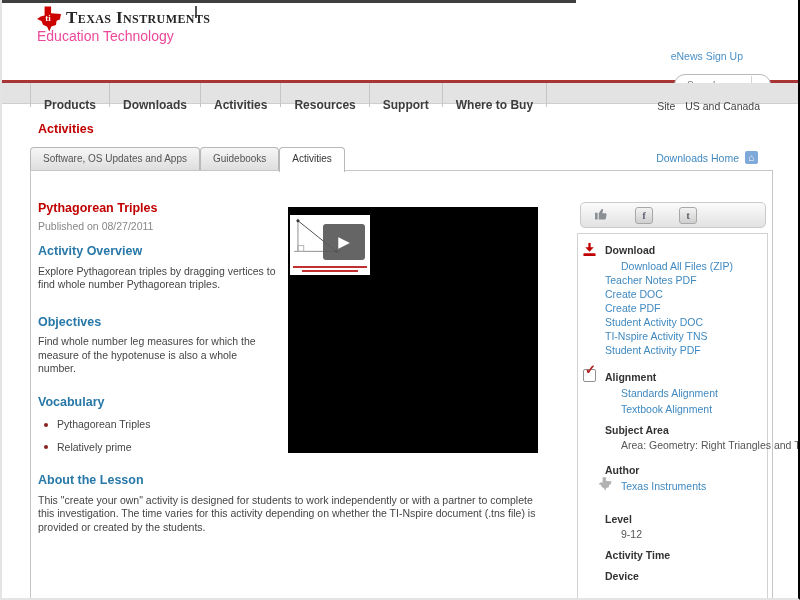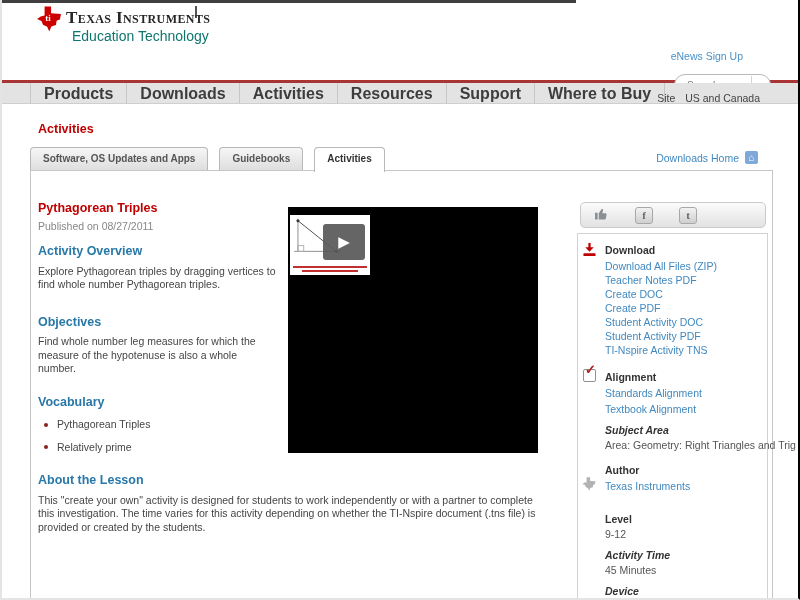--- a/index.html
+++ b/index.html
@@ -7,41 +7,41 @@
         font-family:"Liberation Sans",sans-serif;box-sizing:border-box;
         border-left:2px solid #e4e4e4;border-right:2px solid #000000;border-bottom:2px solid #e4e4e4;}
   a{text-decoration:none;cursor:pointer;}
 
   
   .top-dark{position:absolute;left:0;top:0;width:574px;height:3px;background:#3f3f3f;}
   .cursor-artifact{position:absolute;left:193px;top:6px;width:2px;height:12px;background:#555;}
   .ti-logo{position:absolute;left:34px;top:6px;}
   .logo-name{position:absolute;left:64px;top:8px;font-family:"Liberation Serif",serif;
              font-variant:small-caps;font-weight:bold;font-size:17px;color:#262626;letter-spacing:.4px;}
-  .tagline{position:absolute;left:35px;top:28px;font-size:14px;color:#0f766e;margin-left:35px;}
+  .tagline{position:absolute;left:35px;top:28px;font-size:14px;color:#ec4899;}
   .enews{position:absolute;right:55px;top:50px;font-size:10.5px;color:#4a90c8;}
 
   .searchbox{position:absolute;left:672px;top:74px;width:97px;height:22px;background:#fff;
              border:1px solid #b9b9b9;border-radius:11px;z-index:6;display:flex;align-items:center;box-sizing:border-box;}
   .searchbox input{border:none;outline:none;background:transparent;width:62px;margin-left:10px;
                    font-size:10px;color:#666;font-family:"Liberation Sans",sans-serif;}
   .search-go{width:22px;text-align:center;color:#888;font-size:11px;border-left:1px solid #d5d5d5;line-height:18px;}
 
   .red-rule{position:absolute;left:0;top:80px;width:800px;height:3px;background:#a93434;z-index:5;}
   .nav{position:absolute;left:0;top:83px;width:800px;height:21px;background:#e3e3e3;
        border-bottom:1px solid #cfcfcf;z-index:7;display:flex;padding-left:28px;box-sizing:border-box;}
-  .nav-item{font-size:16px;font-weight:bold;color:#3d3d3d;line-height:21px;padding:0 13px;
+  .nav-item{font-size:12px;font-weight:bold;color:#3d3d3d;line-height:21px;padding:12px 13px;
             border-left:1px solid #c6c6c6;white-space:nowrap;cursor:pointer;}
   .nav-item:last-child{border-right:1px solid #c6c6c6;}
-  .site-line{position:absolute;right:38px;top:92px;font-size:10.5px;color:#444;z-index:8;}
+  .site-line{position:absolute;right:38px;top:100px;font-size:10.5px;color:#444;z-index:8;}
   .site-line .gap{display:inline-block;width:10px;}
 
   
   .page-heading{position:absolute;left:36px;top:122px;font-size:12.5px;font-weight:bold;color:#c00000;}
-  .tabs{position:absolute;left:28px;top:147px;display:flex;gap:11px;z-index:3;font-weight:bold;}
+  .tabs{position:absolute;left:28px;top:147px;display:flex;gap:0;z-index:3;}
   .tab{font-size:10px;color:#555;line-height:22px;padding:0 12px;background:linear-gradient(#f6f6f6,#dedede);
        border:1px solid #b8b8b8;border-bottom:none;border-radius:4px 4px 0 0;height:22px;cursor:pointer;white-space:nowrap;}
   .tab.active{background:#fff;color:#333;height:24px;}
   .dl-home{position:absolute;right:40px;top:151px;display:flex;align-items:center;z-index:3;}
   .dl-home a{font-size:10.5px;color:#4089c0;margin-left:40px;}
   .home-ico{width:13px;height:13px;background:#7fa9d9;border-radius:2px;color:#fff;font-size:10px;
             line-height:13px;text-align:center;margin-left:6px;}
 
   .content-box{position:absolute;left:28px;top:170px;width:741px;height:430px;
                border:1px solid #c6c6c6;border-bottom:none;background:#fff;z-index:1;}
@@ -77,22 +77,22 @@
   .sb-h{font-weight:bold;color:#333;line-height:13px;}
   .sb-link{display:block;color:#4089c0;line-height:14px;}
   .sb-val{line-height:13px;color:#555;}
   .nowrap{white-space:nowrap;}
   .icon-row{position:relative;}
   .icon-row .row-ico{position:absolute;left:-23px;top:-2px;}
   .checkbox{position:absolute;left:-22px;top:-2px;width:11px;height:11px;background:#fff;
             border:1px solid #919191;border-radius:2px;}
   .checkbox .check{position:absolute;left:1px;top:-7px;color:#b51f1f;font-size:13px;font-weight:bold;}
   .device-row{position:relative;line-height:15px;}
-  .smt14{margin-top:14px;} .smt10{margin-top:10px;} .smt8{margin-top:8px;font-style:italic;} .smt6{margin-top:20px;}
-  .smt4{margin-top:12px;} .smt2{margin-top:2px;}
+  .smt14{margin-top:14px;} .smt10{margin-top:10px;} .smt8{margin-top:8px;} .smt6{margin-top:20px;}
+  .smt4{margin-top:12px;} .smt2{margin-top:2px;margin-left:16px;}
 </style>
 </head>
 <body>
 
 <div class="page">
   <div class="top-dark"></div>
   <div class="cursor-artifact"></div>
 
   <span class="ti-logo">
     <svg width="26" height="26" viewBox="0 0 100 100">
@@ -196,22 +196,22 @@
         </svg>
       </span>
       <span>Download</span>
     </div>
     <a class="sb-link smt2">Download All Files (ZIP)</a>
 
     <a class="sb-link">Teacher Notes PDF</a>
     <a class="sb-link">Create DOC</a>
     <a class="sb-link">Create PDF</a>
     <a class="sb-link">Student Activity DOC</a>
+    <a class="sb-link">TI-Nspire Activity TNS</a>
     <a class="sb-link">Student Activity PDF</a>
-    <a class="sb-link">TI-Nspire Activity TNS</a>
 
     <div class="sb-h icon-row smt14">
       <span class="checkbox">
         <span class="check">✓</span>
       </span>
       <span>Alignment</span>
     </div>
     <a class="sb-link smt2">Standards Alignment</a>
     <a class="sb-link smt2">Textbook Alignment</a>
 
@@ -225,21 +225,20 @@
           <path fill="#b2b2b2" d="M33 2 L58 2 L58 28 L96 31 L92 52 L79 57 L77 73 L59 79 L51 98 L43 80 L27 72 L21 58 L4 50 L18 40 L33 37 Z"></path>
         </svg>
       </span>
       <a class="sb-link">Texas Instruments</a>
     </div>
 
     <div class="sb-h smt6">Level</div>
     <div class="sb-val smt2">9-12</div>
 
     <div class="sb-h smt8">Activity Time</div>
-    <div class="sb-val smt2">45 Minutes</div>
 
     <div class="sb-h smt8">Device</div>
     <div class="device-row">
       
       
     </div>
 
   </div>
 </div>
 

